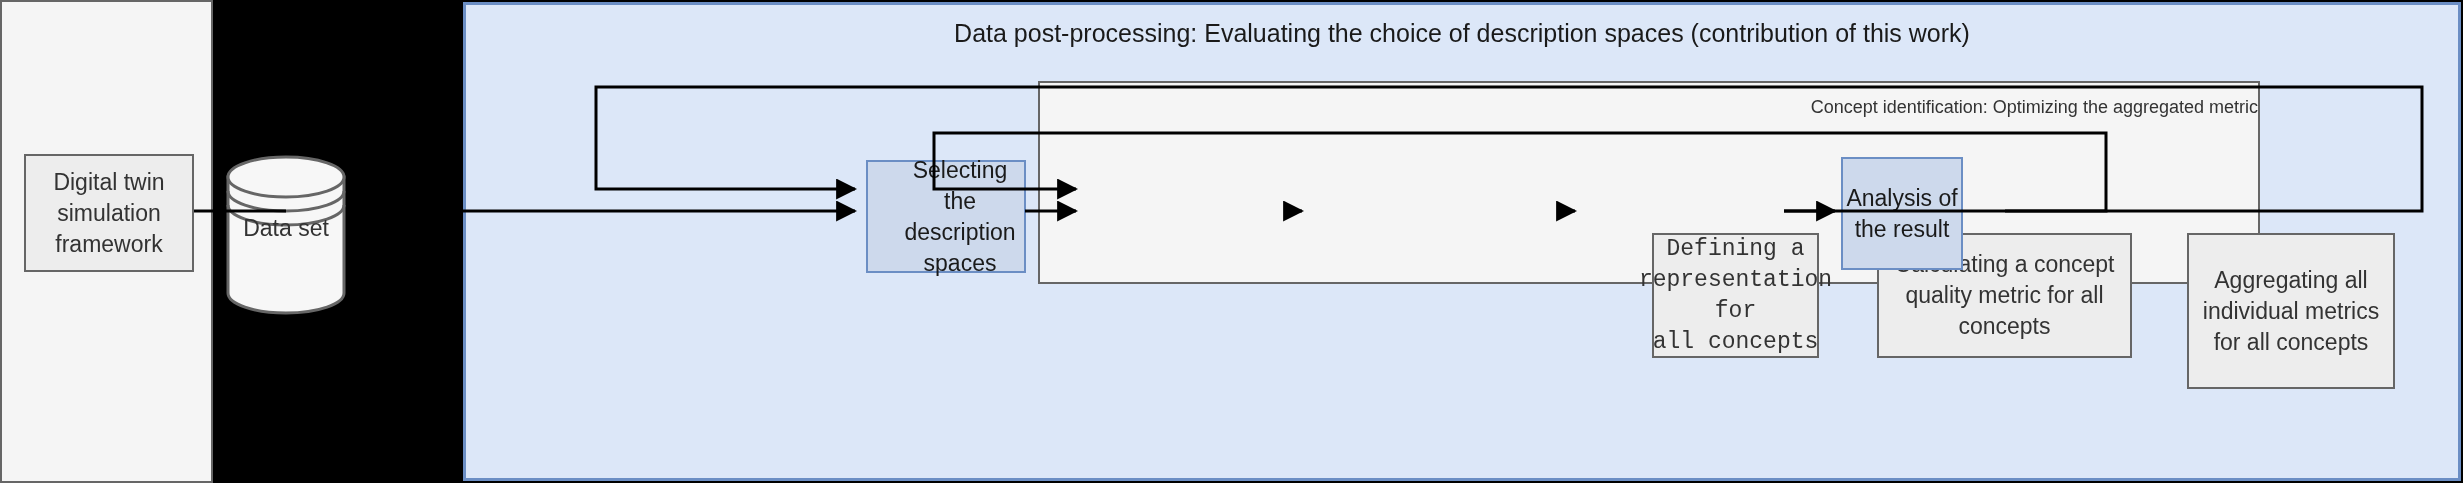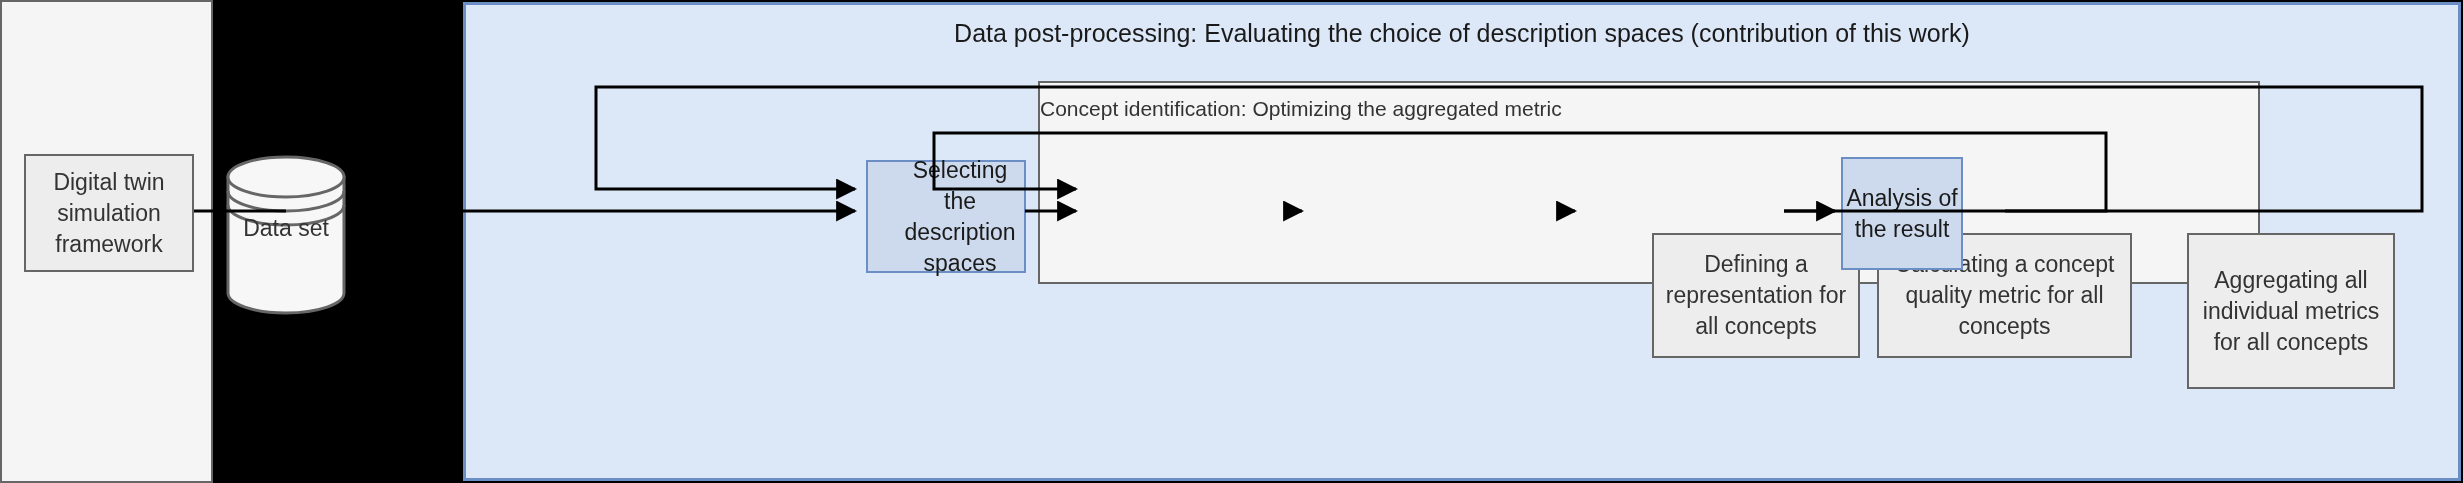--- a/index.html
+++ b/index.html
@@ -31,35 +31,35 @@
     text-align:center;font-size:25px;color:#1a1a1a;
   }
 
   
   #concept-panel{
     position:absolute;left:572px;top:76px;width:1222px;height:203px;
     background:#f5f5f5;border:2px solid #666666;box-sizing:border-box;
   }
   #concept-title{
     position:absolute;left:0px;top:14px;width:100%;
-    text-align:left;font-size:21px;color:#333333;
+    text-align:right;font-size:18px;color:#333333;
   }
 
   
   .box{
     position:absolute;box-sizing:border-box;
     display:flex;align-items:center;justify-content:center;
     text-align:center;color:#333333;font-size:23px;line-height:31px;
   }
   .grey-box{background:#ededed;border:2px solid #666666;}
   .blue-box{background:#cdd9ec;border:2px solid #6b8ec4;color:#1a1a1a;}
 
   #digital-twin{left:22px;top:152px;width:170px;height:118px;}
   #selecting-box{left:400px;top:155px;width:160px;height:113px;padding-left:28px;}
-  #define-box{left:612px;top:150px;width:208px;height:125px;}
+  #define-box{left:612px;top:150px;width:167px;height:125px;font-family:Liberation Mono, monospace;}
   #calc-box{left:837px;top:150px;width:255px;height:125px;}
   #agg-box{left:1109px;top:150px;width:208px;height:156px;margin-left:38px;}
   #analysis-box{left:1375px;top:152px;width:122px;height:113px;}
 
   
   #cylinder{position:absolute;left:226px;top:155px;width:120px;height:160px;}
   #cyl-label{
     position:absolute;left:226px;top:215px;width:120px;
     text-align:center;font-size:23px;color:#333333;
   }

